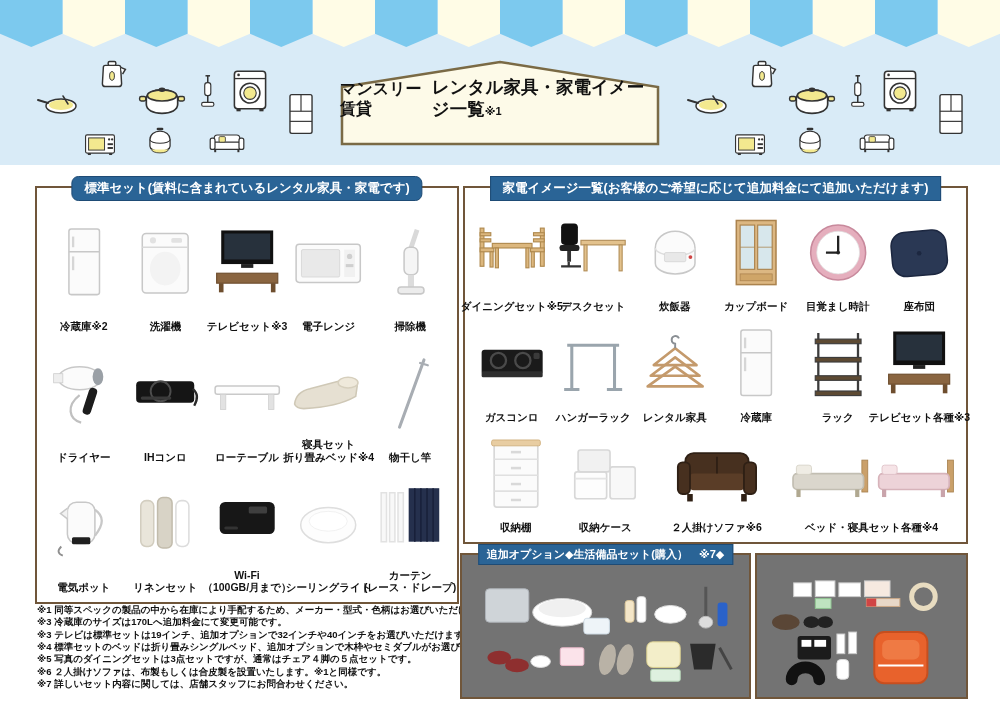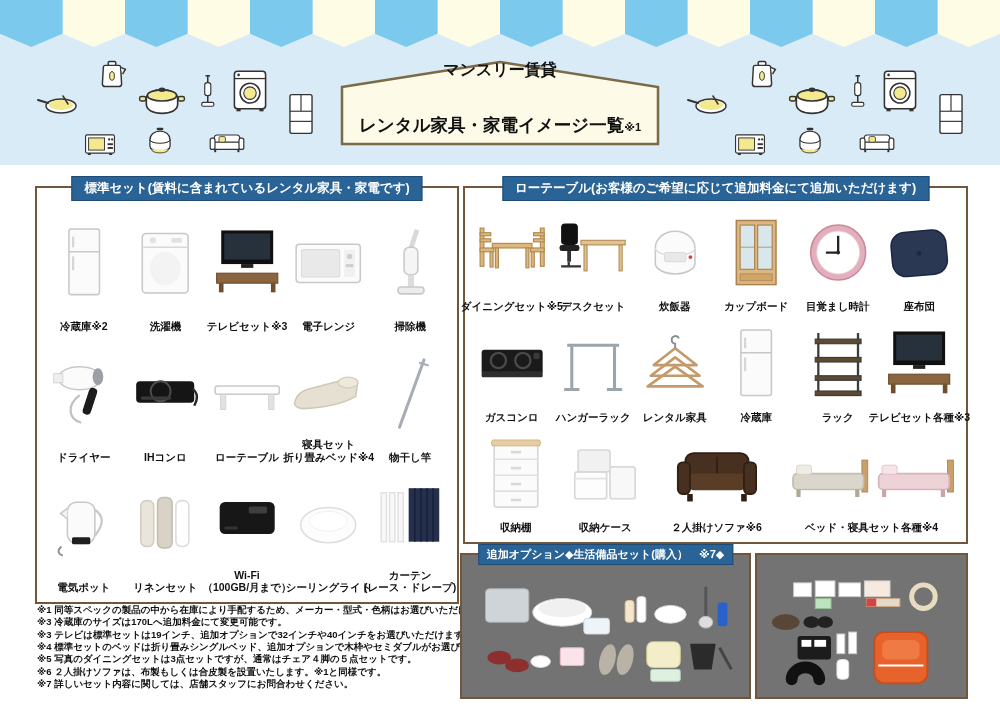--- a/index.html
+++ b/index.html
@@ -12,21 +12,21 @@
   .stripe.cream{background:#fffce6;}
 
   .deco-cluster{position:absolute;top:45px;width:300px;height:120px;z-index:2;}
   .deco-cluster.left{left:28px;}
   .deco-cluster.right{left:678px;}
   .deco-icon{position:absolute;}
   .deco-icon svg{width:100%;height:100%;}
 
   .plaque{position:absolute;left:340px;top:60px;width:320px;height:86px;z-index:4;}
   .plaque svg.frame{position:absolute;inset:0;width:100%;height:100%;}
-  .plaque-text{position:absolute;inset:0;display:flex;flex-direction:column;align-items:center;
+  .plaque-text{position:absolute;inset:0;display:flex;flex-direction:row;align-items:center;
                justify-content:space-between;padding-bottom:9px;font-weight:bold;}
   .title-l1{font-size:16px;line-height:1.25;}
   .title-l2{font-size:17.5px;line-height:1.25;}
   .title-note{font-size:11px;font-weight:bold;}
 
   .big-box{position:absolute;background:#fff;border:2px solid #70563a;z-index:2;}
   .box-standard{left:35px;top:186px;width:420px;height:414px;}
   .box-option{left:463px;top:186px;width:501px;height:354px;}
   .box-header{position:absolute;top:-12px;left:50%;transform:translateX(-50%);
               background:#2a6496;color:#fff;font-weight:bold;font-size:12.5px;
@@ -487,21 +487,21 @@
     <svg class="frame" viewBox="0 0 320 86" preserveAspectRatio="none">
       <polygon points="2,27 160,2 318,27 318,84 2,84" fill="#fdfae8" stroke="#7a6a45" stroke-width="2.5"></polygon>
     </svg>
     <div class="plaque-text">
       <div class="title-l1">マンスリー賃貸</div>
       <div class="title-l2"><span>レンタル家具・家電イメージ一覧</span><span class="title-note">※1</span></div>
     </div>
   </div>
 
   <div class="big-box box-standard" style="border-color: rgb(112, 86, 58);">
-    <div class="box-header" style="background: rgb(42, 100, 150);">標準セット(賃料に含まれているレンタル家具・家電です)</div>
+    <div class="box-header" style="background: rgb(42, 100, 150); border-radius: 7px;">標準セット(賃料に含まれているレンタル家具・家電です)</div>
     <div class="box-inner">
         <div class="prod-row">
           <div class="prod-cell">
             <svg class="prod-img">
               <use href="#prod-fridge" xlink:href="#prod-fridge" width="100%" height="100%"></use>
             </svg>
             <div class="prod-label">冷蔵庫※2</div>
           </div>
           <div class="prod-cell">
             <svg class="prod-img">
@@ -592,21 +592,21 @@
               <use href="#prod-curtain" xlink:href="#prod-curtain" width="100%" height="100%"></use>
             </svg>
             <div class="prod-label">カーテン
 (レース・ドレープ)</div>
           </div>
         </div>
       </div>
   </div>
 
   <div class="big-box box-option" style="border-color: rgb(112, 86, 58);">
-    <div class="box-header" style="background: rgb(42, 100, 150);">ローテーブル(お客様のご希望に応じて追加料金にて追加いただけます)</div>
+    <div class="box-header" style="background: rgb(42, 100, 150);">家電イメージ一覧(お客様のご希望に応じて追加料金にて追加いただけます)</div>
     <div class="box-inner">
         <div class="prod-row">
           <div class="prod-cell">
             <svg class="prod-img">
               <use href="#prod-dining" xlink:href="#prod-dining" width="100%" height="100%"></use>
             </svg>
             <div class="prod-label">ダイニングセット※5</div>
           </div>
           <div class="prod-cell">
             <svg class="prod-img">

